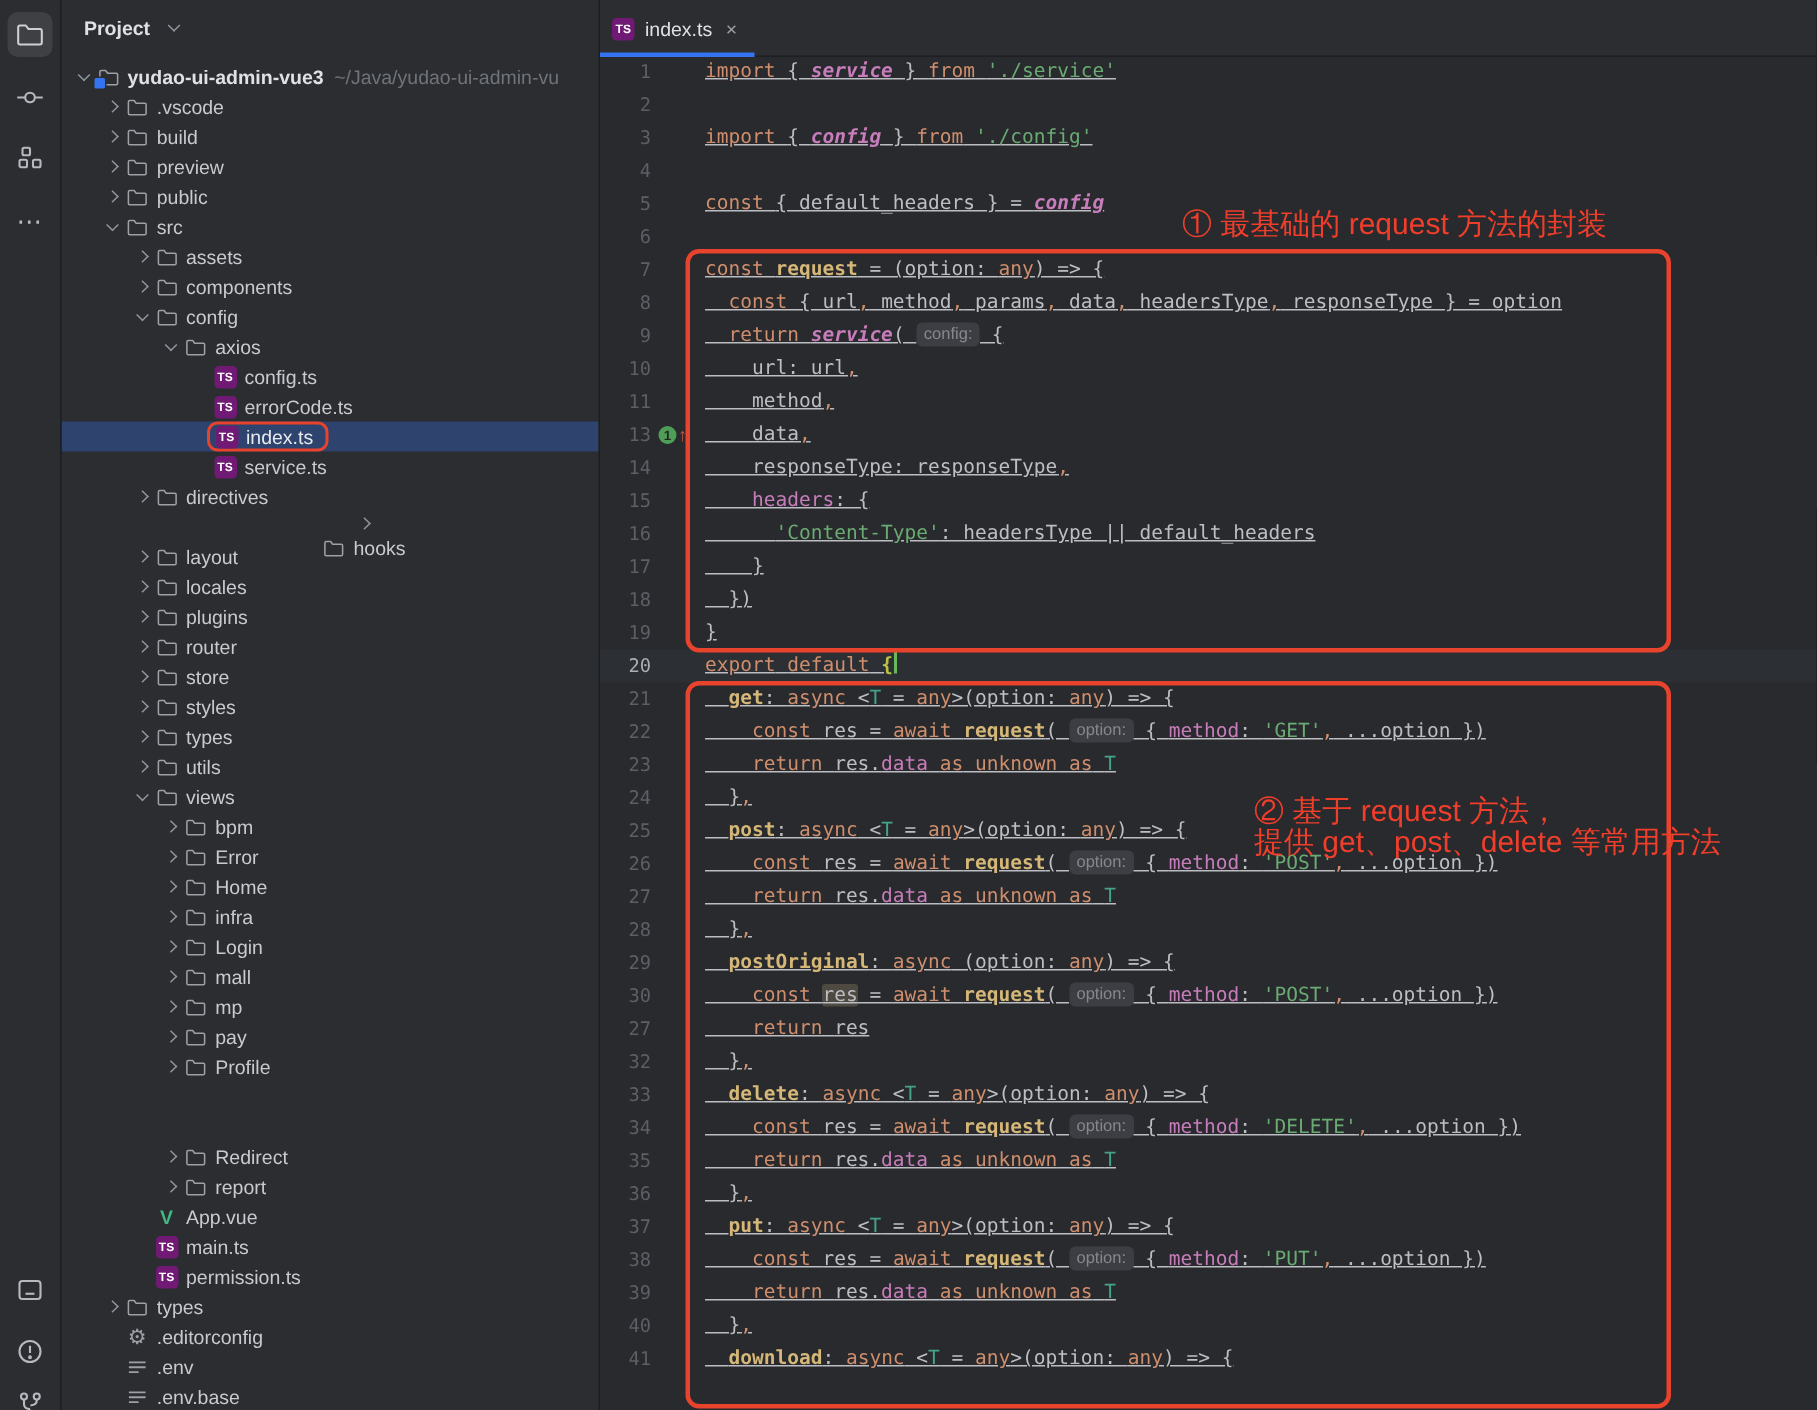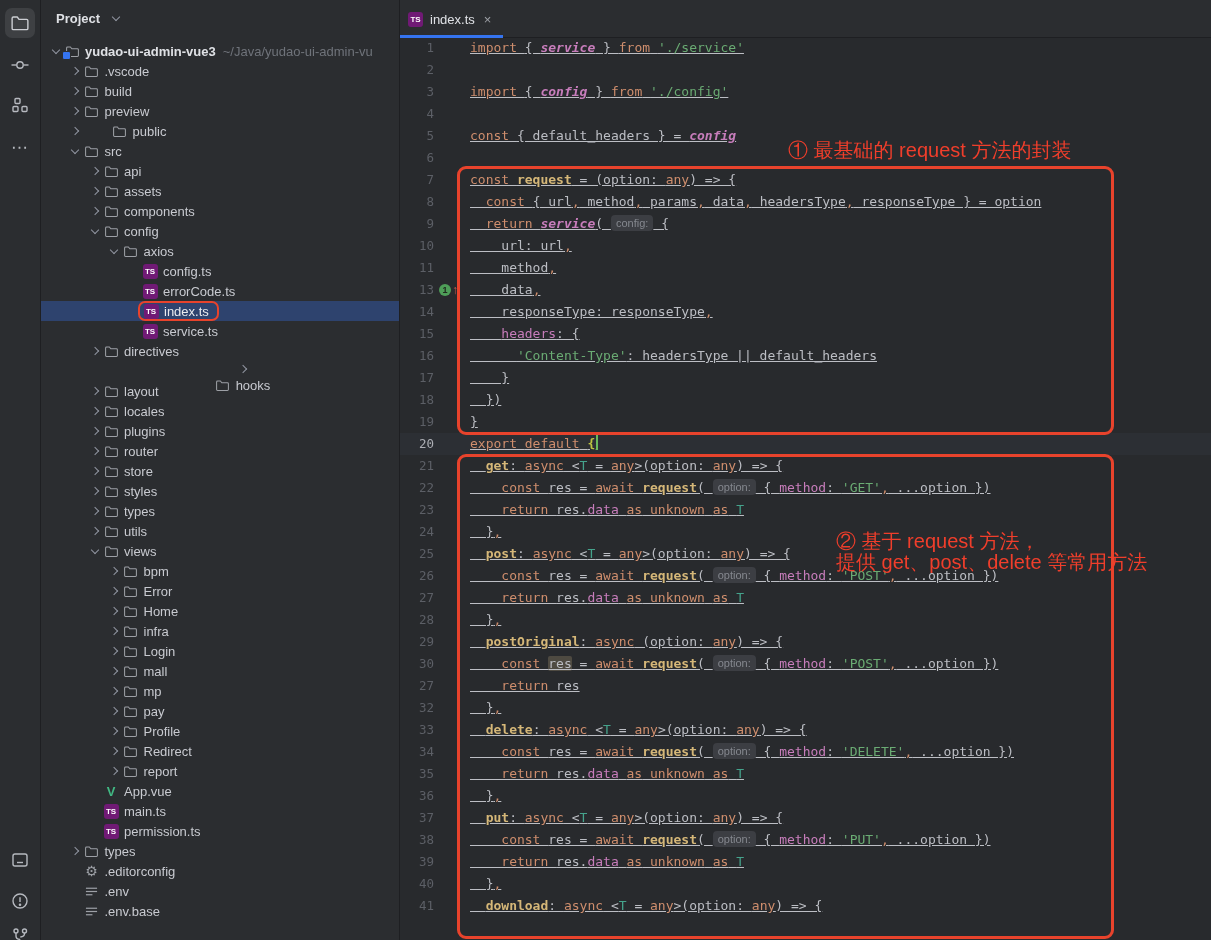--- a/index.html
+++ b/index.html
@@ -177,21 +177,21 @@
         <span class="chev right"></span>
         <span class="titem">
           <span class="ticon">
             <svg width="15" height="15" viewBox="0 0 16 16" fill="none">
               <path d="M1.7 4.2c0-.5.4-1 1-1h3.1l1.4 1.9h6.1c.6 0 1 .4 1 1v6.2c0 .6-.4 1-1 1H2.7c-.6 0-1-.4-1-1V4.2z" stroke="#9DA0A6" stroke-width="1.1" stroke-linejoin="round"></path>
             </svg>
           </span>
           <span class="tlabel">preview</span>
         </span>
       </div>
-      <div class="trow" style="padding-left: 25.5px; gap: 28px;">
+      <div class="trow" style="padding-left: 25.5px;">
         <span class="chev right"></span>
         <span class="titem">
           <span class="ticon">
             <svg width="15" height="15" viewBox="0 0 16 16" fill="none">
               <path d="M1.7 4.2c0-.5.4-1 1-1h3.1l1.4 1.9h6.1c.6 0 1 .4 1 1v6.2c0 .6-.4 1-1 1H2.7c-.6 0-1-.4-1-1V4.2z" stroke="#9DA0A6" stroke-width="1.1" stroke-linejoin="round"></path>
             </svg>
           </span>
           <span class="tlabel">public</span>
         </span>
       </div>
@@ -207,31 +207,20 @@
         </span>
       </div>
       <div class="trow" style="padding-left: 45px;">
         <span class="chev right"></span>
         <span class="titem">
           <span class="ticon">
             <svg width="15" height="15" viewBox="0 0 16 16" fill="none">
               <path d="M1.7 4.2c0-.5.4-1 1-1h3.1l1.4 1.9h6.1c.6 0 1 .4 1 1v6.2c0 .6-.4 1-1 1H2.7c-.6 0-1-.4-1-1V4.2z" stroke="#9DA0A6" stroke-width="1.1" stroke-linejoin="round"></path>
             </svg>
           </span>
-          <span class="tlabel">api</span>
-        </span>
-      </div>
-      <div class="trow" style="padding-left: 45px;">
-        <span class="chev right"></span>
-        <span class="titem">
-          <span class="ticon">
-            <svg width="15" height="15" viewBox="0 0 16 16" fill="none">
-              <path d="M1.7 4.2c0-.5.4-1 1-1h3.1l1.4 1.9h6.1c.6 0 1 .4 1 1v6.2c0 .6-.4 1-1 1H2.7c-.6 0-1-.4-1-1V4.2z" stroke="#9DA0A6" stroke-width="1.1" stroke-linejoin="round"></path>
-            </svg>
-          </span>
           <span class="tlabel">assets</span>
         </span>
       </div>
       <div class="trow" style="padding-left: 45px;">
         <span class="chev right"></span>
         <span class="titem">
           <span class="ticon">
             <svg width="15" height="15" viewBox="0 0 16 16" fill="none">
               <path d="M1.7 4.2c0-.5.4-1 1-1h3.1l1.4 1.9h6.1c.6 0 1 .4 1 1v6.2c0 .6-.4 1-1 1H2.7c-.6 0-1-.4-1-1V4.2z" stroke="#9DA0A6" stroke-width="1.1" stroke-linejoin="round"></path>
             </svg>
@@ -510,21 +499,21 @@
         <span class="chev right"></span>
         <span class="titem">
           <span class="ticon">
             <svg width="15" height="15" viewBox="0 0 16 16" fill="none">
               <path d="M1.7 4.2c0-.5.4-1 1-1h3.1l1.4 1.9h6.1c.6 0 1 .4 1 1v6.2c0 .6-.4 1-1 1H2.7c-.6 0-1-.4-1-1V4.2z" stroke="#9DA0A6" stroke-width="1.1" stroke-linejoin="round"></path>
             </svg>
           </span>
           <span class="tlabel">Profile</span>
         </span>
       </div>
-      <div class="trow" style="padding-left: 64.5px;">
+      <div class="trow" style="padding-left: 64.5px; margin-top: 40px;">
         <span class="chev right"></span>
         <span class="titem">
           <span class="ticon">
             <svg width="15" height="15" viewBox="0 0 16 16" fill="none">
               <path d="M1.7 4.2c0-.5.4-1 1-1h3.1l1.4 1.9h6.1c.6 0 1 .4 1 1v6.2c0 .6-.4 1-1 1H2.7c-.6 0-1-.4-1-1V4.2z" stroke="#9DA0A6" stroke-width="1.1" stroke-linejoin="round"></path>
             </svg>
           </span>
           <span class="tlabel">Redirect</span>
         </span>
       </div>

